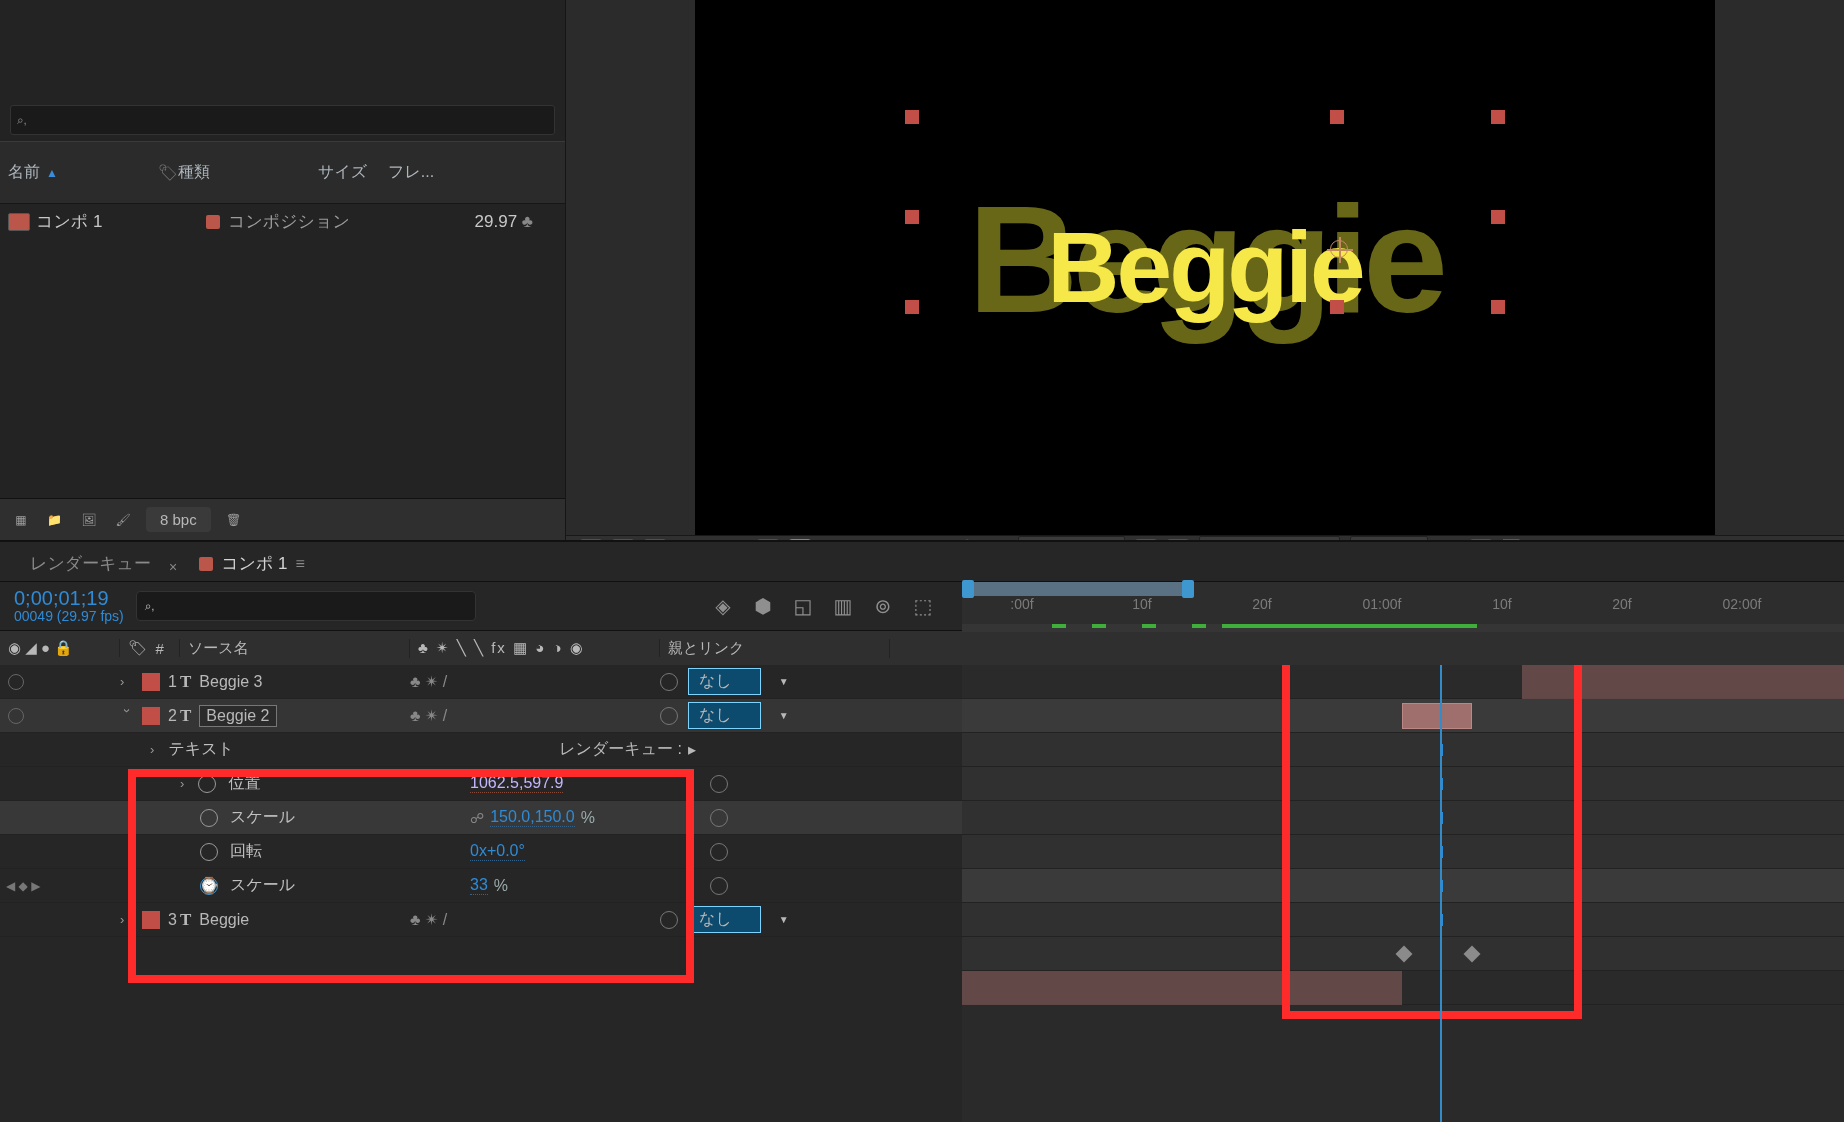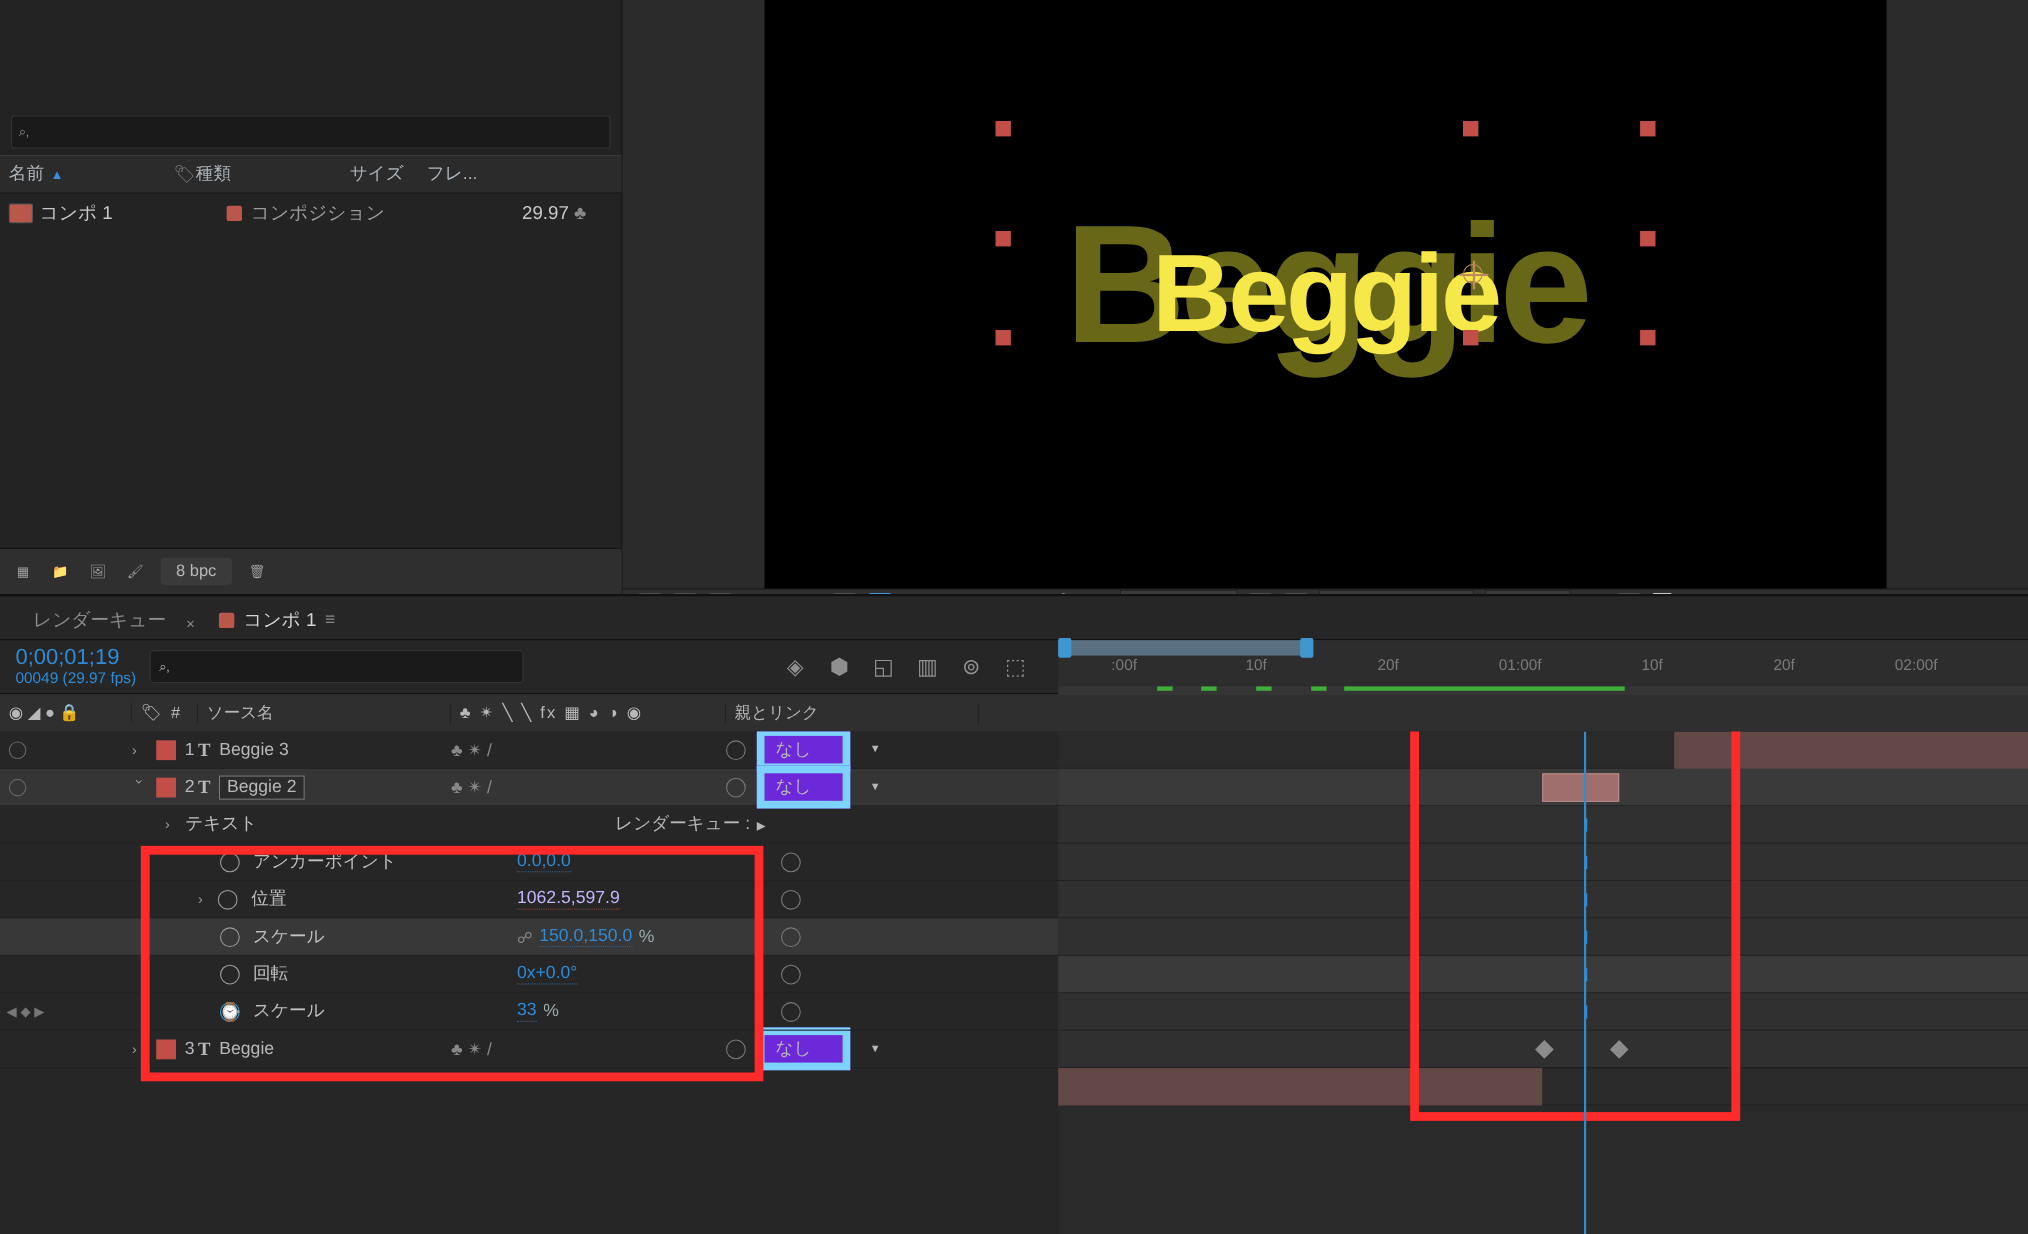--- a/index.html
+++ b/index.html
@@ -3,21 +3,21 @@
 <meta charset="utf-8">
 <style>
   * { margin: 0; padding: 0; box-sizing: border-box; font-family: "Hiragino Kaku Gothic Pro", "Meiryo", Arial, sans-serif; }
   body { background: #1e1e1e; color: #b8b8b8; font-size: 12px; width: 1844px; height: 1122px; overflow: hidden; }
   .app { display: flex; flex-direction: column; width: 100%; height: 100%; }
 
   
   .upper { display: flex; flex-direction: row; height: 540px; }
   .project-panel { width: 566px; background: #232323; display: flex; flex-direction: column; border-right: 1px solid #161616; }
   .project-search { margin: 105px 10px 6px 10px; background: #1a1a1a; border: 1px solid #333; height: 30px; border-radius: 3px; display:flex; align-items:center; padding:0 6px; color:#888;}
-  .project-cols { display: flex; align-items: center; font-size: 16px; padding: 6px 8px; background:#2b2b2b; border-top:1px solid #3a3a3a; border-bottom:1px solid #161616;}
+  .project-cols { display: flex; align-items: center; font-size: 16px; padding: 20px 8px; background:#2b2b2b; border-top:1px solid #3a3a3a; border-bottom:1px solid #161616;}
   .project-cols .col { color:#aeb6bd; }
   .project-cols .c-name { flex: 0 0 170px; display:flex; align-items:center; gap:6px;}
   .project-cols .sort-arrow { color:#3a8ddb; font-size:12px;}
   .project-cols .c-type { flex: 0 0 140px; }
   .project-cols .c-size { flex: 0 0 70px; }
   .project-cols .c-fr { flex: 1; }
   .project-row { display:flex; align-items:center; padding:6px 8px; font-size:17px; }
   .project-row .ic { width:22px; height:18px; background:#bb564b; border:1px solid #555; margin-right:6px; border-radius:2px;}
   .project-row .nm { flex:0 0 170px; color:#c8c8c8;}
   .project-row .tp-ic { width:14px; height:14px; background:#bb564b; margin-right:8px; border-radius:2px;}
@@ -89,21 +89,21 @@
   .eye-ic{width:16px;height:16px;border:1px solid #666;border-radius:50%;}
   .lr-hash{ flex:0 0 60px; display:flex; align-items:center; gap:8px;}
   .chev{ color:#9a9a9a; font-size:13px; width:14px; display:inline-block;}
   .color-chip{ width:18px; height:18px; background:#c14f47;}
   .lr-name{ flex:0 0 230px; display:flex; align-items:center; gap:8px;}
   .T-ic{ font-family:serif; font-weight:bold; font-size:17px;}
   .name-editing{ border:1px solid #777; padding:1px 6px; background:#2b2b2b;}
   .lr-sw{ flex:0 0 250px; color:#888; font-size:16px;}
   .lr-parent{ flex:0 0 230px; display:flex; align-items:center; gap:10px;}
   .spiral{ width:18px;height:18px;border:1px solid #777;border-radius:50%;}
-  .dd{ padding:2px 28px 2px 10px; background:#6d28d9; border:7px solid #7dd3fc;}
+  .dd{ padding:2px 28px 2px 10px; background:#0c4a6e; border:1px solid #7dd3fc;}
 
   .prop-row { height:34px; display:flex; align-items:center; font-size:16px; border-bottom:1px solid #222;}
   .prop-label{ flex:0 0 470px; display:flex; align-items:center; color:#c0c0c0;}
   .prop-val{ flex:0 0 240px; display:flex; align-items:center; gap:6px;}
   .val-blue{ color:#2f8bd6; border-bottom:1px dotted #35628a;}
   .val-red { color:#c4b5fd; border-bottom:1px dotted #8a4a3a;}
   .prop-link{ flex:0 0 220px; display:flex; align-items:center;}
   .stopwatch{ width:18px;height:18px;border:1px solid #9a9a9a;border-radius:50%; margin-right:12px; display:flex;align-items:center;justify-content:center;}
   .stopwatch.on{ border-color:#3f97d0; color:#3f97d0;}
   .chain{ color:#888; font-size:14px;}
@@ -323,32 +323,20 @@
         <div class="prop-row">
           <div class="prop-label" style="padding-left:150px;"><span class="chev">›</span>&nbsp;<span>テキスト</span></div>
           <div class="prop-val" style="justify-content:flex-end;padding-right:14px;">
               <span>レンダーキュー :</span>
               <span>▸</span>
             </div>
         </div>
 
         <div style="position:relative;">
           <div class="prop-row">
-            <div class="prop-label" style="padding-left:200px;">
-                <span class="stopwatch"></span>
-                <span>アンカーポイント</span>
-              </div>
-            <div class="prop-val">
-                <span class="val-blue">0.0,0.0</span>
-              </div>
-            <div class="prop-link">
-                <div class="spiral"></div>
-              </div>
-          </div>
-          <div class="prop-row">
             <div class="prop-label" style="padding-left:180px;"><span class="chev">›</span>&nbsp;<span class="stopwatch"></span><span>位置</span></div>
             <div class="prop-val">
                 <span class="val-red">1062.5,597.9</span>
               </div>
             <div class="prop-link">
                 <div class="spiral"></div>
               </div>
           </div>
           <div class="prop-row sel" style="background:#383838;">
             <div class="prop-label" style="padding-left:200px;">

